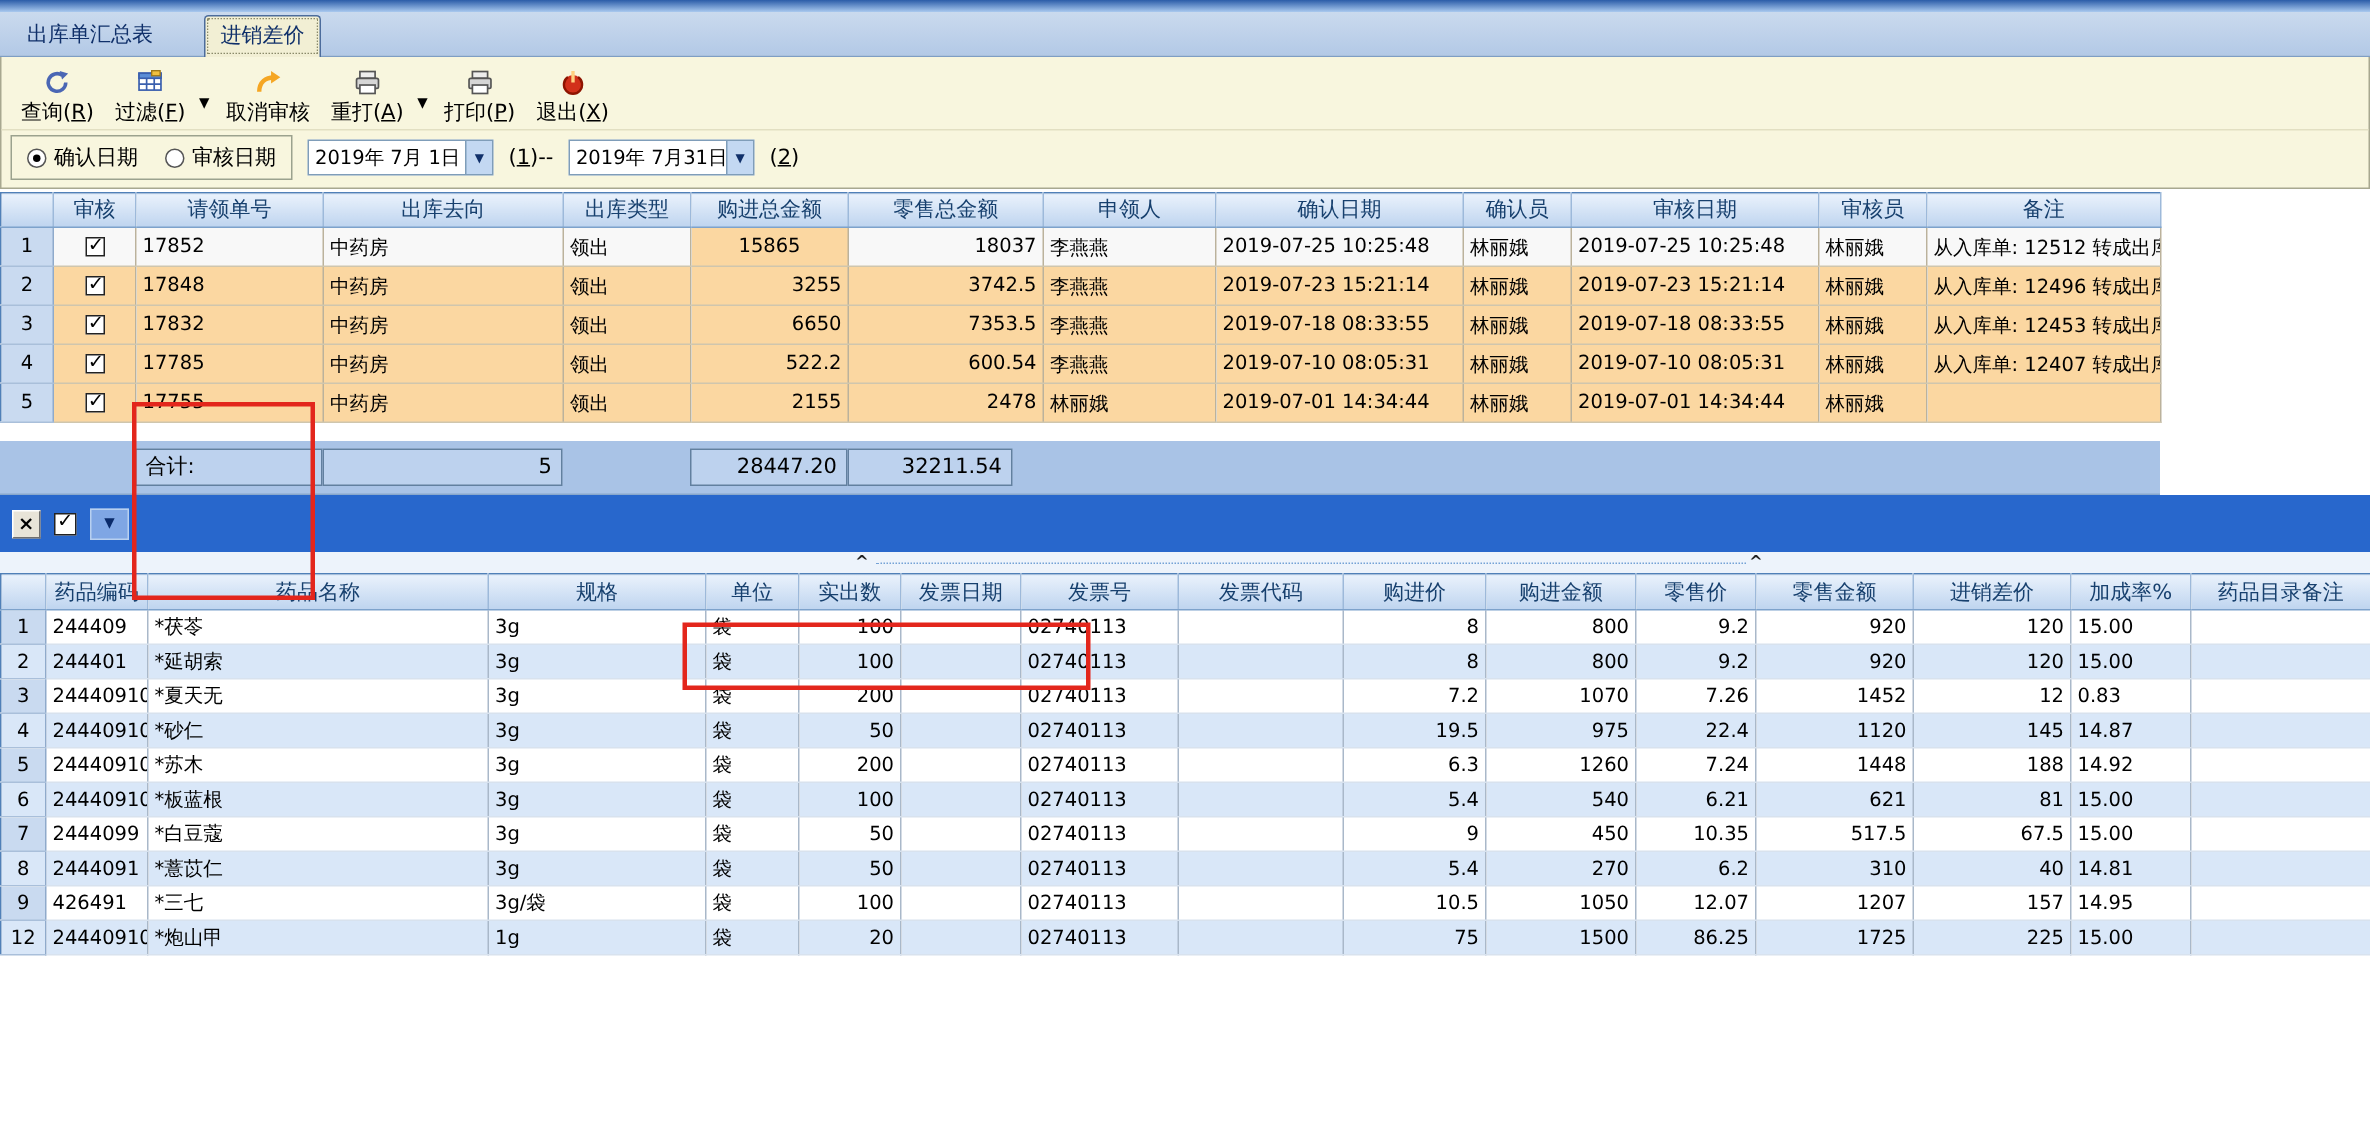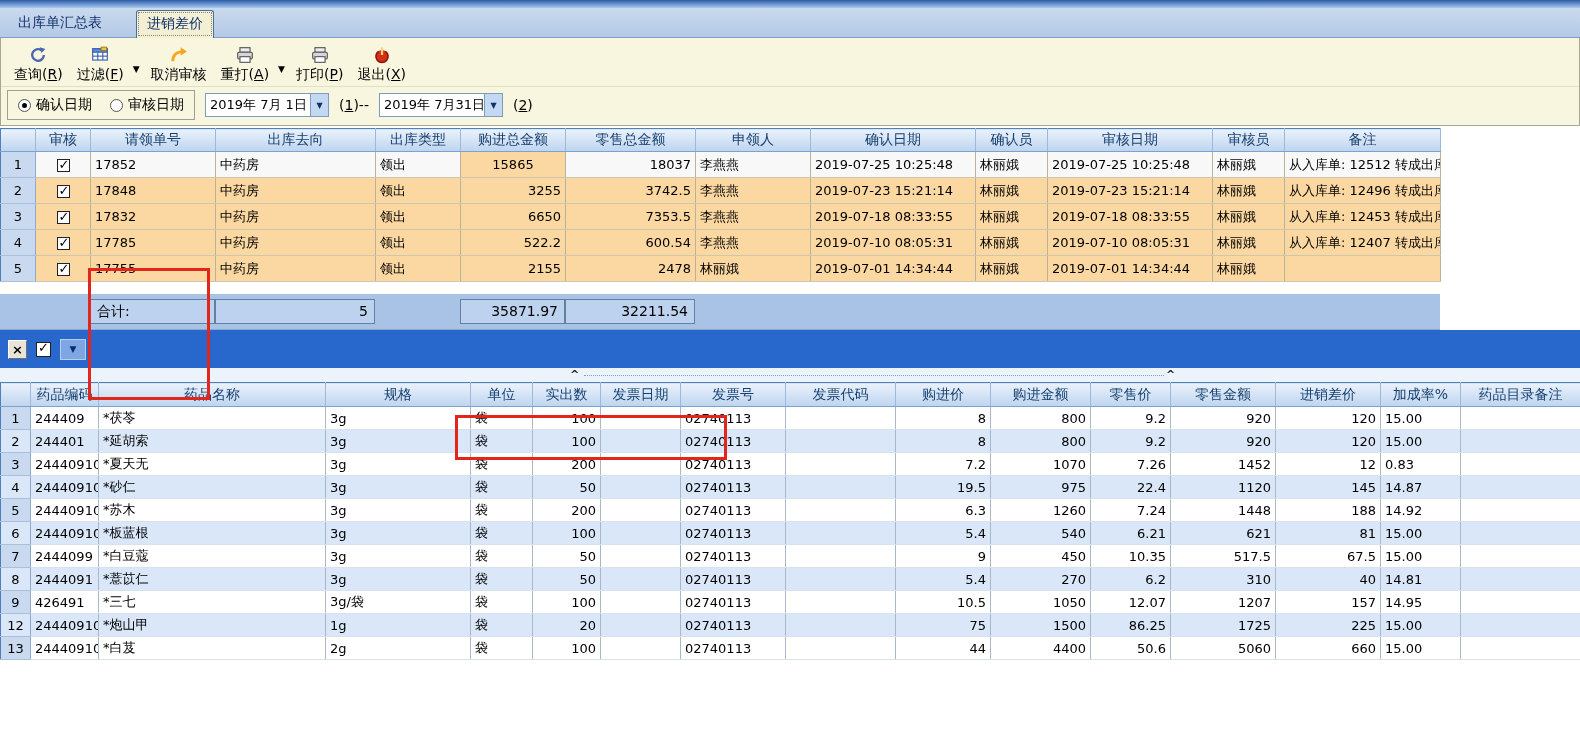--- a/index.html
+++ b/index.html
@@ -55,21 +55,21 @@
 
   .cb { width:13px; height:13px; border:1px solid #222; background:#fff; display:inline-block; position:relative; vertical-align:middle; }
   .cb.checked::after { content:"✓"; position:absolute; left:1px; top:-3px; font-size:13px; font-weight:bold; color:#000; }
 
   .totals { position:relative; width:1440px; height:36px; background:#A9C3E6; border-bottom:1px solid #89A8CC; margin-top:12px;padding-left:24px; }
   .tbox { position:absolute; top:5px; height:25px; background:#BDD2EE; border:1px solid #62809F; font-size:14px;
           line-height:23px; padding:0 6px; white-space:nowrap; overflow:hidden; }
   .tbox-label { left:90px; width:125px; }
   .tbox-count { left:215px; width:160px; text-align:right; }
   .tbox-buy { left:460px; width:105px; text-align:right; }
-  .tbox-retail { left:565px; width:130px; text-align:right; }
+  .tbox-retail { left:565px; width:110px; text-align:right; }
 
   .filterbar { height:38px; background:#2867CC; display:flex; align-items:center; gap:9px; padding:0 8px; color:#fff; }
   .xbtn { width:19px; height:19px; background:#E8E4D8; border:1px solid #6F6F6F; border-top-color:#FFF; border-left-color:#FFF;
           display:flex; align-items:center; justify-content:center; font-weight:bold; color:#000; font-size:13px; line-height:1; }
   .fexpr { font-size:14px; white-space:nowrap; }
   .fdrop { width:26px; height:21px; background:#7FA6E4; border:1px solid #B8D0F0; display:flex; align-items:center;
            justify-content:center; color:#0A2A6A; font-size:9px; }
 
   .splitter { height:14px; background:#EDF3FB; position:relative; }
   .dotline { position:absolute; left:584px; width:580px; top:7px; border-top:1px dotted #74A2D6; }
@@ -303,21 +303,21 @@
               <td>林丽娥</td>
               <td></td>
             </tr>
           </tbody>
       </table>
     </div>
 
     <div class="totals">
       <div class="tbox tbox-label">合计:</div>
       <div class="tbox tbox-count">5</div>
-      <div class="tbox tbox-buy">35871.97</div>
+      <div class="tbox tbox-buy">28447.20</div>
       <div class="tbox tbox-retail">32211.54</div>
     </div>
 
     <div class="filterbar">
       <span class="xbtn">×</span>
       <span class="cb checked" style="width:15px;height:15px;"></span>
       <span class="fdrop">▼</span>
     </div>
 
     <div class="splitter">
@@ -539,38 +539,20 @@
             <td>02740113</td>
             <td></td>
             <td>75</td>
             <td>1500</td>
             <td>86.25</td>
             <td>1725</td>
             <td>225</td>
             <td>15.00</td>
             <td></td>
           </tr>
-          <tr>
-            <td class="rownum">13</td>
-            <td>24440910</td>
-            <td>*白芨</td>
-            <td>2g</td>
-            <td>袋</td>
-            <td>100</td>
-            <td></td>
-            <td>02740113</td>
-            <td></td>
-            <td>44</td>
-            <td>4400</td>
-            <td>50.6</td>
-            <td>5060</td>
-            <td>660</td>
-            <td>15.00</td>
-            <td></td>
-          </tr>
         </tbody>
     </table>
 
     <div class="anno anno-orders"></div>
     <div class="anno anno-totals"></div>
 
   </div>
 
 </div>
 

